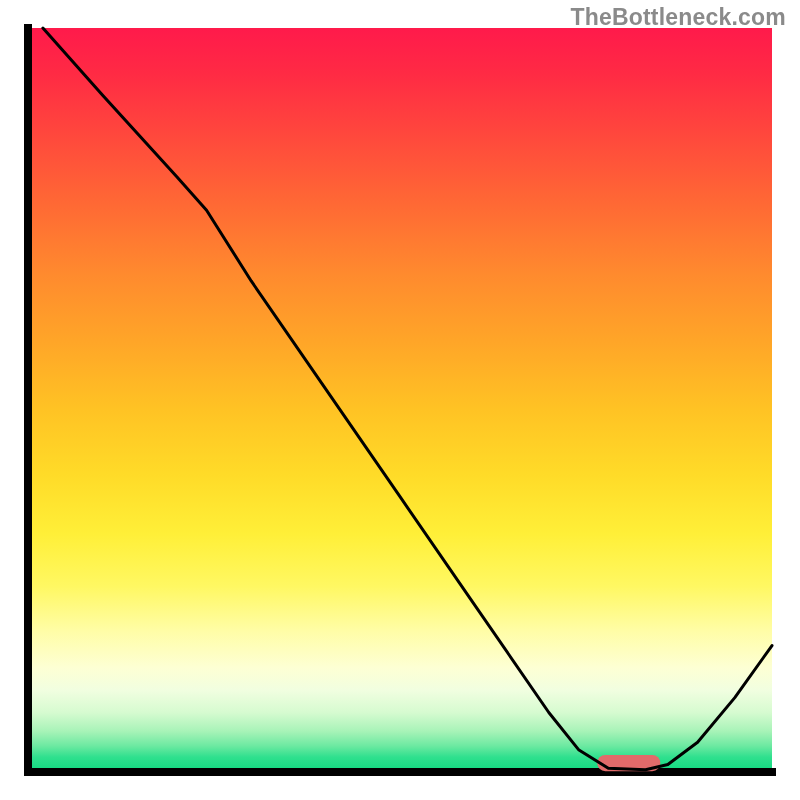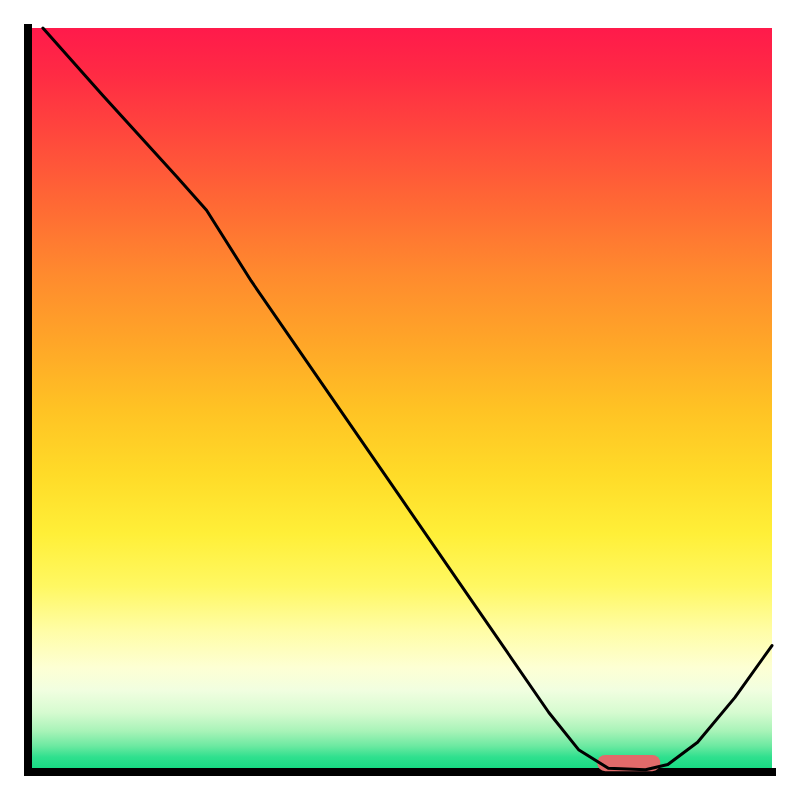--- a/index.html
+++ b/index.html
@@ -60,20 +60,21 @@
     top: 28px;
     width: 744px;
     height: 744px;
     overflow: visible;
   }
 </style>
 </head>
 <body>
 
 <div class="chart">
+  <div class="watermark">TheBottleneck.com</div>
 
   <div class="plot-area"></div>
 
   <div class="axis-left"></div>
   <div class="axis-bottom"></div>
 
   <svg class="overlay" viewBox="0 0 744 744" preserveAspectRatio="none">
     <rect id="marker-rect" rx="8.18" ry="8.18" x="569.16" y="726.89" width="63.24" height="16.37" fill="#e26a6a"></rect>
     <path id="curve-path" fill="none" d="M14.88 0.00 L74.40 66.96 L148.80 148.80 L178.56 182.28 L223.20 252.96 L297.60 360.84 L372.00 468.72 L446.40 576.60 L520.80 684.48 L550.56 721.68 L580.32 740.28 L617.52 741.77 L639.84 736.56 L669.60 714.24 L706.80 669.60 L744.00 617.52" stroke="#000000" stroke-width="3" stroke-linejoin="round" stroke-linecap="round"></path>
   </svg>

